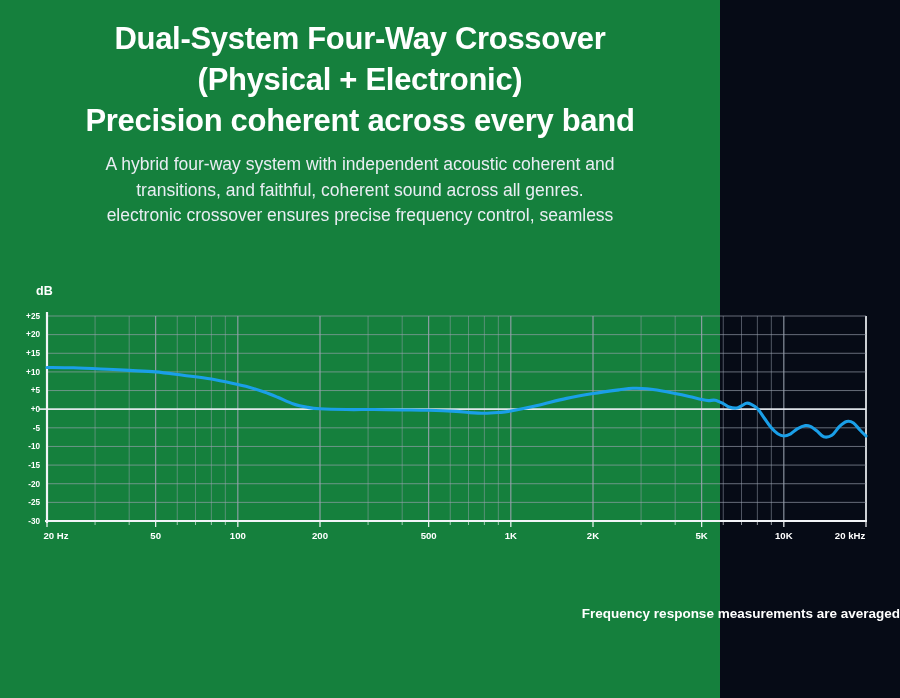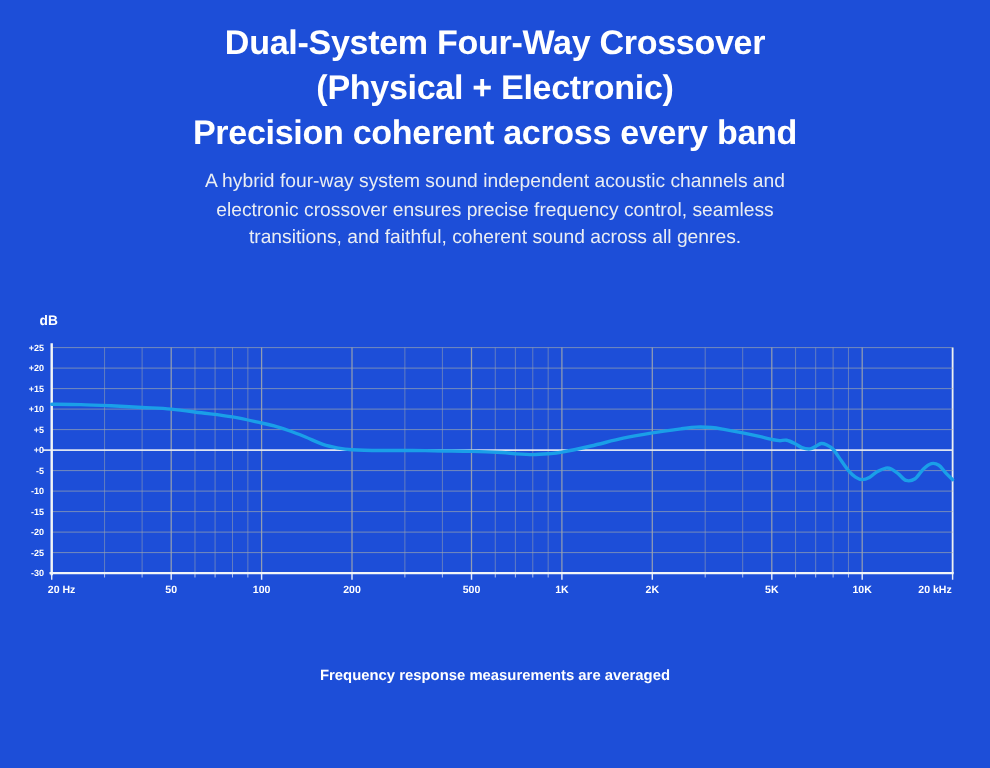--- a/index.html
+++ b/index.html
@@ -9,24 +9,24 @@
   body {
     width: 900px;
     height: 698px;
     background: #060b16;
     font-family: "Liberation Sans", sans-serif;
     overflow: hidden;
     position: relative;
   }
 
   .page {
-    width: 900px;
+    width: 720px;
     height: 698px;
     position: relative;
-    background: #1d4ed8;
+    background: #15803d;
   }
 
   
   .header {
     padding-top: 18px;
     text-align: center;
   }
   .title {
     color: #ffffff;
     font-size: 31px;
@@ -83,21 +83,21 @@
     font-weight: 700;
     text-anchor: middle;
   }
 
   
   .footnote {
     position: absolute;
     left: 0;
     top: 604px;
     width: 900px;
-    text-align: center;
+    text-align: right;
     color: #ffffff;
     font-size: 13.5px;
     font-weight: bold;
     line-height: 19px;
   }
   .footnote-line {
     display: block;
   }
 </style>
 </head>
@@ -105,23 +105,23 @@
 
 <div class="page">
 
   <div class="header">
     <h1 class="title">
       <span class="title-line">Dual-System Four-Way Crossover</span>
       <span class="title-line">(Physical + Electronic)</span>
       <span class="title-line">Precision coherent across every band</span>
     </h1>
     <p class="subtitle">
-      <span class="subtitle-line">A hybrid four-way system sound independent acoustic channels and</span>
+      <span class="subtitle-line">A hybrid four-way system with independent acoustic coherent and</span>
+      <span class="subtitle-line">transitions, and faithful, coherent sound across all genres.</span>
       <span class="subtitle-line">electronic crossover ensures precise frequency control, seamless</span>
-      <span class="subtitle-line">transitions, and faithful, coherent sound across all genres.</span>
     </p>
   </div>
 
   <div class="chart-wrap">
     <svg class="chart-svg" id="fr-chart" width="900" height="270" viewBox="0 0 900 270">
 
       <text class="axis-unit" id="y-unit" x="36" y="18">dB</text>
       <g id="grid-minor-v">
           <line x1="95.07" y1="39" x2="95.07" y2="244" stroke="#9aa3b0" stroke-width="0.85" stroke-opacity="0.6"></line>
           <line x1="129.18" y1="39" x2="129.18" y2="244" stroke="#9aa3b0" stroke-width="0.85" stroke-opacity="0.6"></line>

